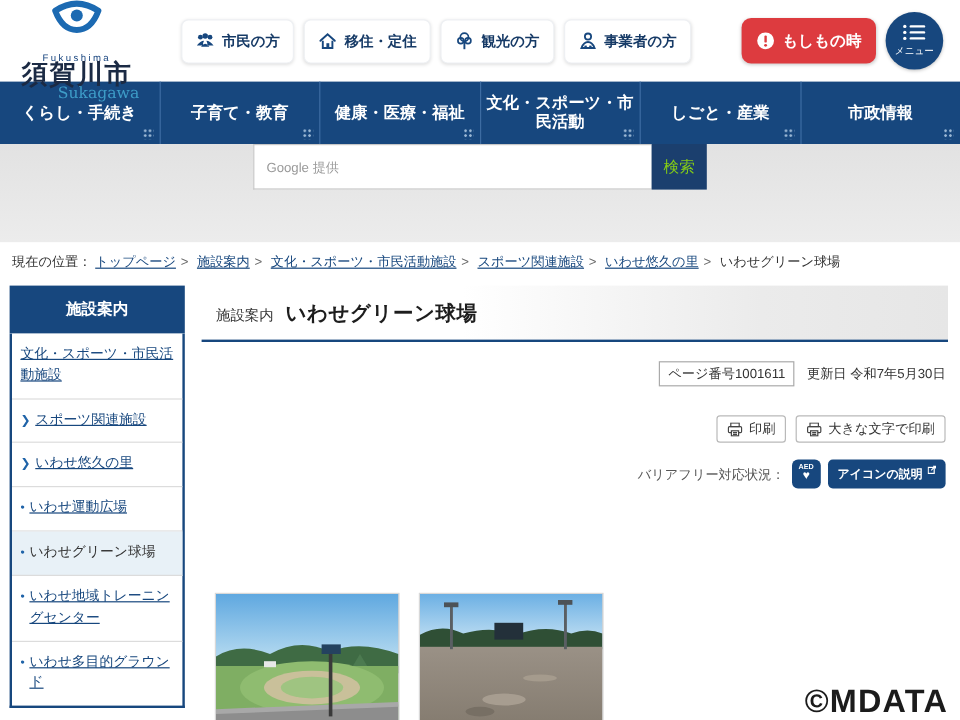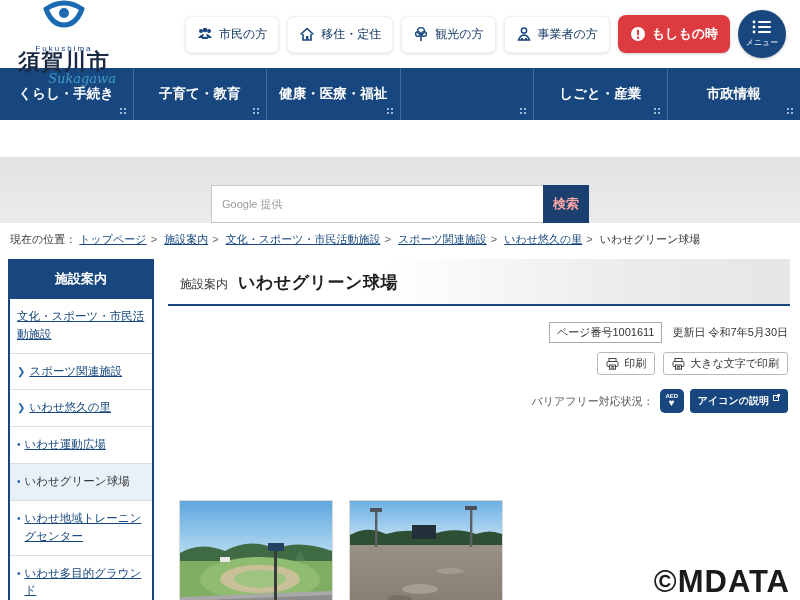--- a/index.html
+++ b/index.html
@@ -6,43 +6,43 @@
   html,body { font-family:"Liberation Sans","DejaVu Sans",sans-serif; }
   #stage { position:relative; width:800px; height:600px; background:#fff; overflow:hidden; margin:0 auto; }
 
   
   .top-header { height:68px; display:flex; align-items:center; justify-content:space-between; padding:0 14px 0 18px; background:#fff; }
   .brand { display:flex; align-items:center; gap:8px;flex-direction:column; }
   .brand-icon { width:44px; height:40px; flex:0 0 auto; }
   .brand-text { position:relative; line-height:1; }
   .brand-pref { display:block; font-size:8px; letter-spacing:2px; color:#16437e; text-align:center; transform:translateY(2px); }
   .brand-name { font-size:22px; font-weight:bold; color:#1b2a44; letter-spacing:1px;text-align:right; }
-  .brand-romaji { position:absolute; right:-6px; bottom:-12px; font-family:"DejaVu Serif","Liberation Serif",serif; font-style:italic; font-size:13px; color:#3e9dc8; }
+  .brand-romaji { position:absolute; right:-6px; bottom:-12px; font-family:"DejaVu Serif","Liberation Serif",serif; font-size:13px; color:#3e9dc8; }
   .header-actions { display:flex; align-items:center; gap:8px; }
-  .aud-btn { display:flex; align-items:center; gap:6px; background:#fff; border:1px solid #eef0f3; border-radius:6px; box-shadow:0 1px 3px rgba(0,0,0,.12); padding:9px 11px; font-size:12px; font-weight:normal; color:#163a66; cursor:pointer; }
+  .aud-btn { display:flex; align-items:center; gap:6px; background:#fff; border:1px solid #eef0f3; border-radius:6px; box-shadow:0 1px 3px rgba(0,0,0,.12); padding:9px 11px; font-size:12px; font-weight:bold; color:#163a66; cursor:pointer; }
   .aud-btn svg { width:16px; height:16px; }
-  .emg-btn { display:flex; align-items:center; gap:6px; background:#dd3b3f; border:none; border-radius:8px; box-shadow:0 1px 3px rgba(0,0,0,.2); padding:10px 12px; font-size:13px; font-weight:bold; color:#fff; cursor:pointer; }
+  .emg-btn { display:flex; align-items:center; gap:6px; background:#dd3b3f; border:none; border-radius:8px; box-shadow:0 1px 3px rgba(0,0,0,.2); padding:10px 12px; font-size:13px; font-weight:bold; color:#fff; cursor:pointer;margin-left:34px; }
   .menu-btn { width:48px; height:48px; border-radius:50%; background:#17477e; border:none; color:#fff; display:flex; flex-direction:column; align-items:center; justify-content:center; gap:3px; cursor:pointer; box-shadow:0 1px 3px rgba(0,0,0,.25); }
   .menu-btn .mline { display:block; }
   .menu-btn .mtxt { font-size:8px; }
 
   
   .gnav { height:52px; background:#17477e; display:flex; }
   .gnav-item { position:relative; flex:1; display:flex; align-items:center; justify-content:center; text-align:center; color:#fff; font-weight:bold; font-size:13.5px; line-height:1.2; border-right:1px solid #3d6ca2; cursor:pointer; padding:2px 4px; }
   .gnav-item:last-child { border-right:none; }
   .gnav-item .grip { position:absolute; right:5px; bottom:4px; width:9px; height:9px;
     background-image:radial-gradient(circle, rgba(180,205,230,.85) 1px, transparent 1.2px);
     background-size:4px 4px; }
 
   
-  .search-band { height:66px; background:linear-gradient(#e2e2e2,#ececec); display:flex; align-items:flex-end; justify-content:center;margin-top:37px; }
+  .search-band { height:82px; background:linear-gradient(#e2e2e2,#ececec); display:flex; align-items:flex-start; justify-content:center; }
   .search-wrap { display:flex; }
   .search-input { width:332px; height:38px; border:1px solid #c7c7c7; border-right:none; background:#fff; padding:0 10px; font-size:12px; color:#333; }
   .search-input::placeholder { color:#9a9a9a; font-size:11px; }
-  .search-btn { width:46px; height:38px; background:#1b3f6e; color:#fca5a5; border:none; font-size:13px; font-weight:bold; cursor:pointer; }
+  .search-btn { width:46px; height:38px; background:#1b3f6e; color:#84cc16; border:none; font-size:13px; font-weight:normal; cursor:pointer; }
 
   
   .breadcrumb { padding:9px 12px 6px 10px; font-size:11px; color:#333; background:#fff; }
   .breadcrumb a { color:#17477e; text-decoration:underline; cursor:pointer; }
   .bc-sep { color:#666; margin:0 4px; }
 
   
   .content { display:flex; align-items:flex-start; padding:6px 10px 0 8px; gap:14px; }
 
   
@@ -59,37 +59,37 @@
   .sb-related { font-size:13px; color:#333; padding:12px 2px 10px; }
 
   
   .main { flex:1; position:relative; min-height:370px; }
   .page-titlebar { display:flex; align-items:baseline; gap:10px; padding:12px 12px 10px; background:linear-gradient(90deg,#ffffff 35%,#ebebeb 75%,#e6e6e6); border-bottom:2px solid #17477e; }
   .page-cat { font-size:12px; color:#333; }
   .page-title { font-size:17px; font-weight:bold; color:#1d1d1d; letter-spacing:.5px; }
 
   .meta-row { display:flex; justify-content:flex-end; align-items:center; gap:10px; margin:16px 2px 0; font-size:11px; color:#333; }
   .pageno-box { border:1px solid #aaa; padding:2px 7px; background:#fff; }
-  .print-row { display:flex; justify-content:flex-end; gap:8px; margin:9px 2px 0; }
+  .print-row { display:flex; justify-content:flex-end; gap:8px; margin:24px 2px 0; }
   .print-btn { display:flex; align-items:center; gap:5px; border:1px solid #b9b9b9; border-radius:3px; background:#fff; padding:3px 8px; font-size:11px; color:#333; cursor:pointer; }
   .bf-row { display:flex; justify-content:flex-end; align-items:center; gap:6px; margin:14px 2px 0; font-size:11px; color:#555; }
   .aed-tile { width:24px; height:24px; background:#17477e; border-radius:5px; color:#fff; display:flex; flex-direction:column; align-items:center; justify-content:center; line-height:1; cursor:pointer; }
   .aed-tile .aed-t { font-size:6px; font-weight:bold; }
   .aed-tile .aed-h { font-size:10px; transform:translateY(-1px); }
   .iconhelp-btn { display:flex; align-items:flex-start; gap:4px; background:#17477e; color:#fff; border:none; border-radius:4px; font-size:10px; font-weight:bold; padding:5px 8px; cursor:pointer; }
 
   .photo-row { display:flex; gap:18px; margin:88px 0 0 12px; }
   .photo { width:152px; height:114px; background:#ccc; box-shadow:0 0 0 1px #d8d8d8; }
   .photo svg { display:block; width:100%; height:100%; }
 
   .overview-table { margin:10px 2px 0; border-top:1px solid #c9c9c9; display:flex; }
   .ov-th { width:128px; background:#f4f4f4; border-left:3px solid #17477e; padding:8px 8px; font-size:12px; font-weight:bold; color:#333; }
   .ov-td { flex:1; padding:8px 10px 8px 140px; font-size:12px; color:#333; }
 
-  .watermark { position:absolute; right:10px; bottom:0px; font-size:31px; font-weight:bold; color:#1b1b1b; letter-spacing:1px; }
+  .watermark { position:absolute; right:10px; bottom:0px; font-size:27px; font-weight:bold; color:#1b1b1b; letter-spacing:1px; }
 </style>
 </head>
 <body>
 
 <div id="stage">
 
   <header class="top-header">
     <div class="brand">
       <svg class="brand-icon" viewBox="0 0 44 40">
         <path d="M4 14 Q22 2 40 14 Q34 30 22 30 Q10 30 4 14 Z" fill="none" stroke="#1c6ab2" stroke-width="5" stroke-linejoin="round"></path>
@@ -168,20 +168,21 @@
       </div>
     <div class="gnav-item">
         <span>子育て・教育</span>
         <span class="grip"></span>
       </div>
     <div class="gnav-item">
         <span>健康・医療・福祉</span>
         <span class="grip"></span>
       </div>
     <div class="gnav-item">
+        <span>文化・スポーツ・市民活動</span>
         <span class="grip"></span>
       </div>
     <div class="gnav-item">
         <span>しごと・産業</span>
         <span class="grip"></span>
       </div>
     <div class="gnav-item">
         <span>市政情報</span>
         <span class="grip"></span>
       </div>

